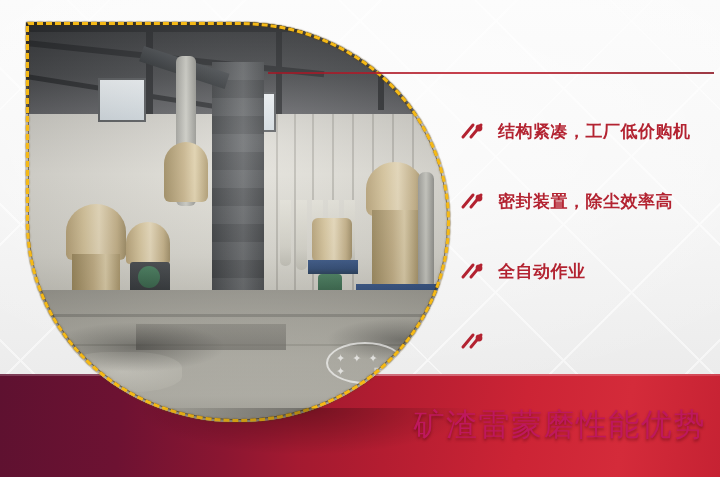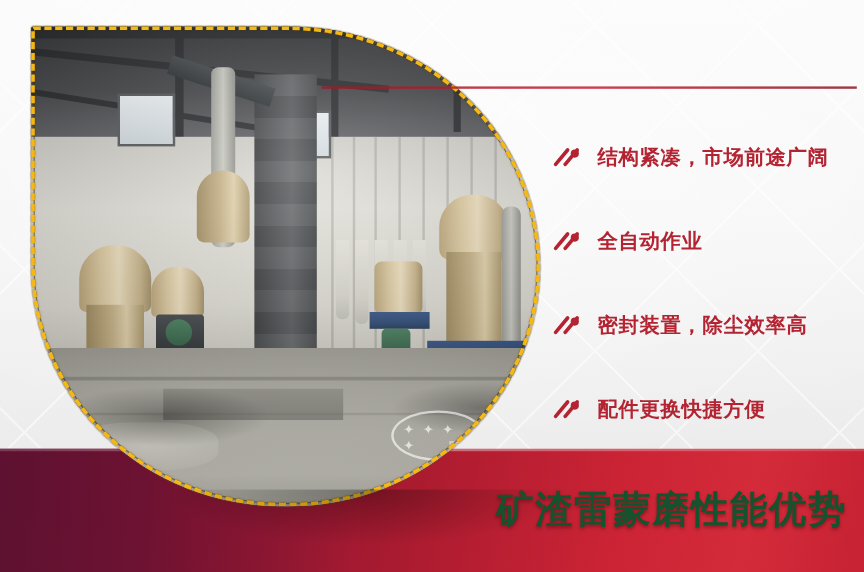--- a/index.html
+++ b/index.html
@@ -118,21 +118,21 @@
 
   
   #bottom-band{
     position:absolute;left:0;top:374px;width:720px;height:103px;
     background:linear-gradient(100deg,#641233 0%,#7a1433 16%,#96172f 34%,#b41d31 54%,#cc2435 72%,#d42b3a 86%,#c62233 100%);
   }
   #bottom-hl{position:absolute;left:0;top:374px;width:720px;height:2px;
     background:linear-gradient(90deg,rgba(255,255,255,.35),rgba(255,255,255,.75),rgba(255,255,255,.3));opacity:.5;}
   #bottom-title{
     position:absolute;right:14px;top:404px;
-    color:#14532d;font-size:31px;font-weight:bold;letter-spacing:1.5px;white-space:nowrap;
+    color:#be185d;font-size:31px;font-weight:normal;letter-spacing:1.5px;white-space:nowrap;
     text-shadow:0 2px 3px rgba(70,0,10,.45);
   }
   
   #arc-shadow{position:absolute;left:140px;top:408px;width:330px;height:46px;
     background:radial-gradient(ellipse at 50% 0%, rgba(0,0,0,.30), rgba(0,0,0,0) 72%);
     pointer-events:none;}
   
   #left-wedge{position:absolute;left:0;top:374px;width:300px;height:103px;
     background:linear-gradient(95deg,#5e1130 0%,#6d1232 40%,#8b1631 75%,#a61a31 100%);}
 </style>
@@ -234,21 +234,34 @@
     <div class="feature-row">
       <span class="bullet">
         <svg width="30" height="24" viewBox="0 0 30 24">
           <g stroke="#b32331" stroke-width="3" stroke-linecap="round">
             <line x1="3" y1="18" x2="13" y2="6"></line>
             <line x1="11" y1="18" x2="21" y2="6"></line>
           </g>
           <circle cx="19" cy="9" r="3.4" fill="#b32331"></circle>
         </svg>
       </span>
-      <span class="feature-label">结构紧凑，市场前途广阔</span>
+      <span class="feature-label">结构紧凑，工厂低价购机</span>
+    </div>
+
+    <div class="feature-row">
+      <span class="bullet">
+        <svg width="30" height="24" viewBox="0 0 30 24">
+          <g stroke="#b32331" stroke-width="3" stroke-linecap="round">
+            <line x1="3" y1="18" x2="13" y2="6"></line>
+            <line x1="11" y1="18" x2="21" y2="6"></line>
+          </g>
+          <circle cx="19" cy="9" r="3.4" fill="#b32331"></circle>
+        </svg>
+      </span>
+      <span class="feature-label">密封装置，除尘效率高</span>
     </div>
 
     <div class="feature-row">
       <span class="bullet">
         <svg width="30" height="24" viewBox="0 0 30 24">
           <g stroke="#b32331" stroke-width="3" stroke-linecap="round">
             <line x1="3" y1="18" x2="13" y2="6"></line>
             <line x1="11" y1="18" x2="21" y2="6"></line>
           </g>
           <circle cx="19" cy="9" r="3.4" fill="#b32331"></circle>
@@ -260,33 +273,19 @@
     <div class="feature-row">
       <span class="bullet">
         <svg width="30" height="24" viewBox="0 0 30 24">
           <g stroke="#b32331" stroke-width="3" stroke-linecap="round">
             <line x1="3" y1="18" x2="13" y2="6"></line>
             <line x1="11" y1="18" x2="21" y2="6"></line>
           </g>
           <circle cx="19" cy="9" r="3.4" fill="#b32331"></circle>
         </svg>
       </span>
-      <span class="feature-label">密封装置，除尘效率高</span>
-    </div>
-
-    <div class="feature-row">
-      <span class="bullet">
-        <svg width="30" height="24" viewBox="0 0 30 24">
-          <g stroke="#b32331" stroke-width="3" stroke-linecap="round">
-            <line x1="3" y1="18" x2="13" y2="6"></line>
-            <line x1="11" y1="18" x2="21" y2="6"></line>
-          </g>
-          <circle cx="19" cy="9" r="3.4" fill="#b32331"></circle>
-        </svg>
-      </span>
-      <span class="feature-label">配件更换快捷方便</span>
     </div>
 
   </div>
 
   <div id="bottom-title">矿渣雷蒙磨性能优势</div>
 
 </div>
 
 </body></html>

